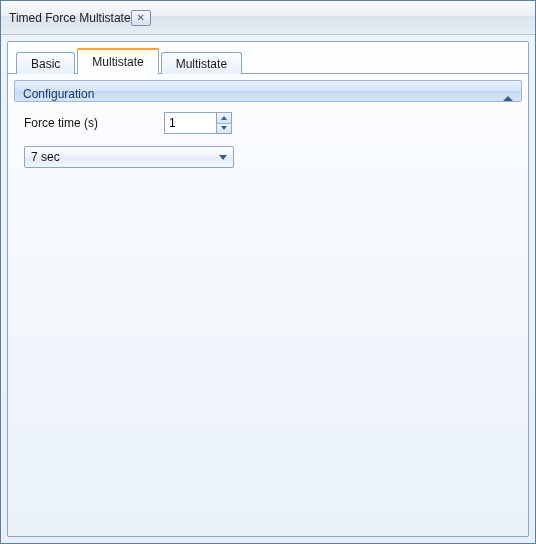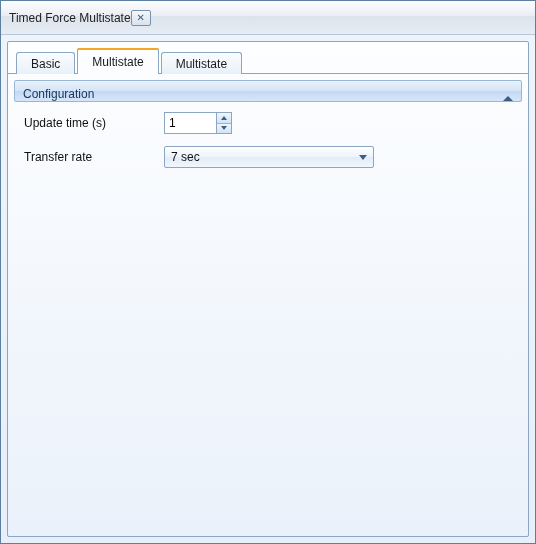--- a/index.html
+++ b/index.html
@@ -217,35 +217,34 @@
         <span>Multistate</span>
       </div>
     </div>
     <div class="tab-page">
       <div class="section-header">
         <span>Configuration</span>
         <span class="collapse-arrow"></span>
       </div>
       <div class="section-body">
         <div class="row">
-          <div class="row-label">Update time (s)</div>
+          <div class="row-label">Force time (s)</div>
           <div class="num-wrap">
             <input class="num-input" type="text" value="1" style="">
             <div class="spinner">
               <div class="spin-btn">
                   <span class="arrow-up"></span>
                 </div>
               <div class="spin-btn">
                   <span class="arrow-down"></span>
                 </div>
             </div>
           </div>
         </div>
         <div class="row">
-          <div class="row-label">Transfer rate</div>
           <div class="dropdown">
             <span>7 sec</span>
             <span class="dd-arrow"></span>
           </div>
         </div>
       </div>
     </div>
   </div>
 </div>
 

